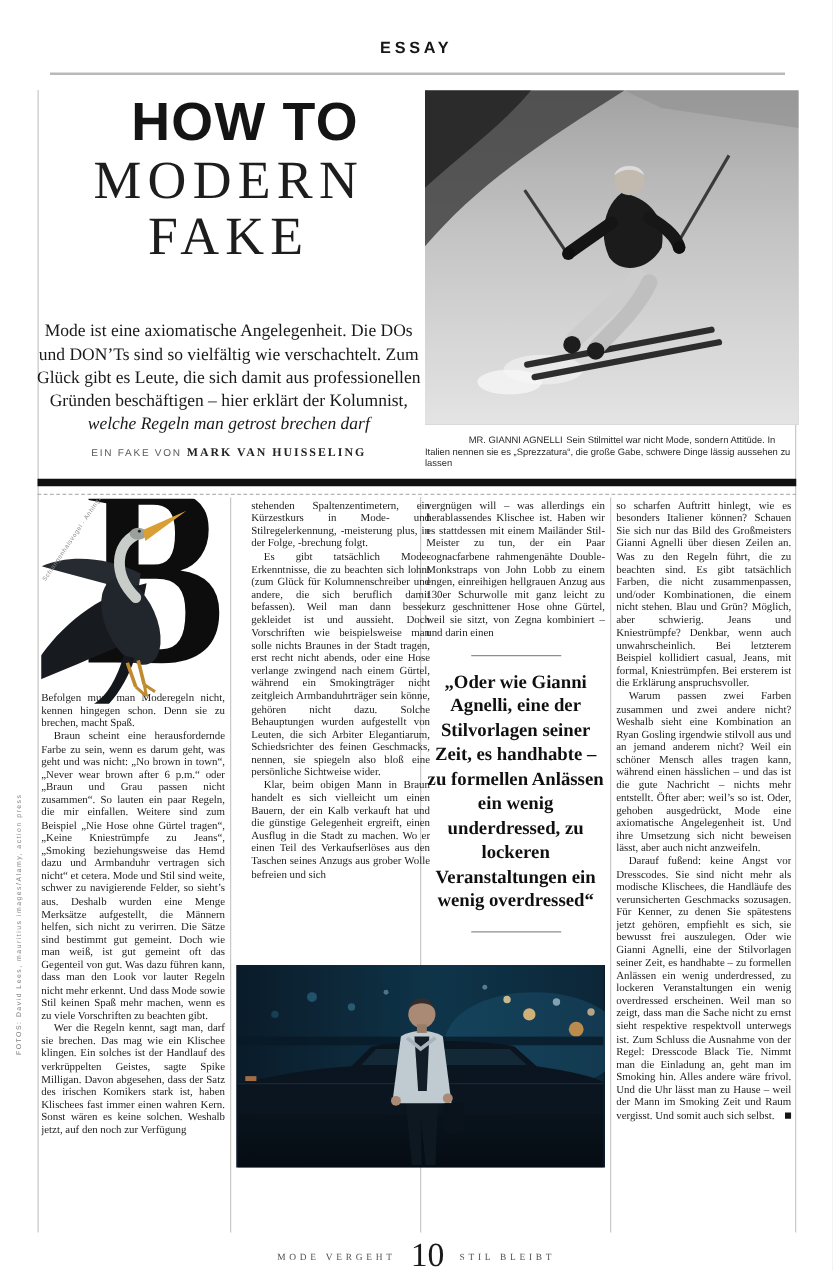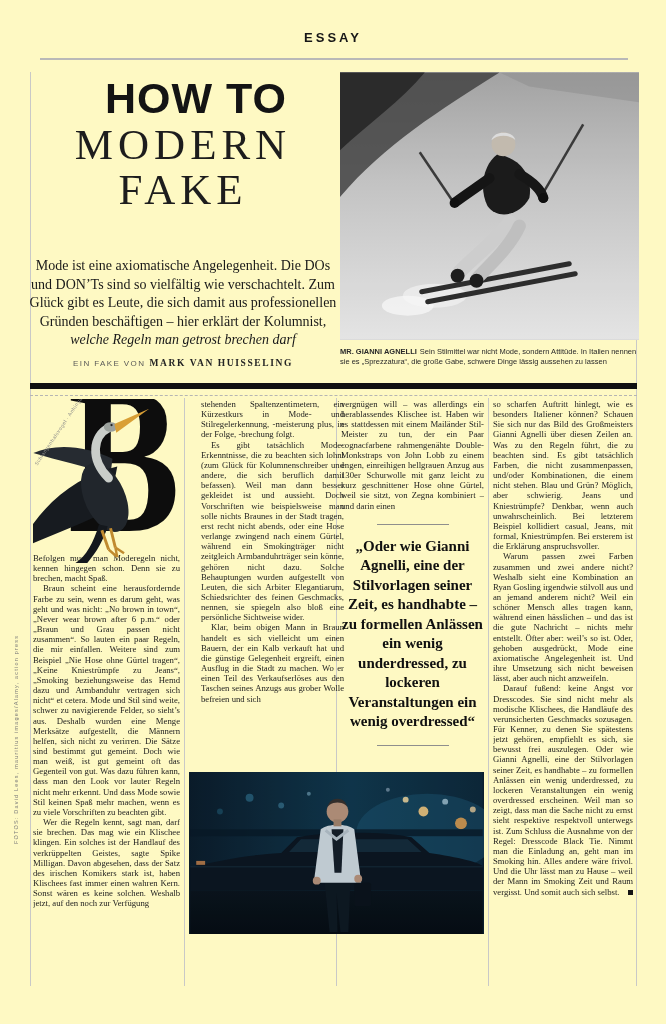--- a/index.html
+++ b/index.html
@@ -1,16 +1,16 @@
 <!DOCTYPE html>
 <html><head>
 <meta charset="utf-8">
 <style>
   html,body{margin:0;padding:0;background:#e9e9e7;}
-  .page{position:relative;width:666px;height:1024px;margin:0 auto;background:#fef9c3;overflow:hidden;
+  .page{position:relative;width:666px;height:1024px;margin:0 auto;background:#ffffff;overflow:hidden;
         font-family:"Liberation Serif",serif;color:#1c1c1c;}
   
   .masthead{position:absolute;top:30px;left:0;width:100%;text-align:center;
             font-family:"Liberation Sans",sans-serif;font-weight:bold;font-size:13px;letter-spacing:3px;color:#161616;}
   .head-rule{position:absolute;top:58px;left:40px;width:588px;border-top:2px solid #b9b9b7;}
   
   .vrule{position:absolute;width:1px;background:#c9c9c7;}
   .vr-left{left:30px;top:72px;height:914px;}
   .vr-right{left:636px;top:72px;height:914px;}
   .vr-c1{left:184px;top:398px;height:588px;}
@@ -24,21 +24,21 @@
            line-height:45px;color:#1d1d1d;}
   .intro{position:absolute;left:24px;top:257px;width:318px;text-align:center;
          font-size:14px;line-height:18.6px;color:#191919;}
   .intro .it{font-style:italic;}
   .byline{position:absolute;left:24px;top:352px;width:318px;text-align:center;}
   .by-prefix{font-family:"Liberation Sans",sans-serif;font-size:8px;letter-spacing:1.4px;color:#5a5a58;}
   .by-author{font-family:"Liberation Serif",serif;font-weight:bold;font-size:9.5px;letter-spacing:1.6px;color:#242424;margin-top:40px;}
   
   .hero{position:absolute;left:340px;top:72px;width:299px;height:268px;overflow:hidden;background:#cfcfcf;}
   .caption{font-family:"Liberation Sans",sans-serif;font-size:7.5px;line-height:9.6px;color:#2a2a2a;text-align:left;}
-  .caption .lead{font-weight:bold;margin-right:3px;}
+  .caption .lead{font-weight:normal;margin-right:3px;margin-left:35px;}
   .hero-cap{position:absolute;left:340px;top:347px;width:298px;}
   
   .black-bar{position:absolute;left:30px;top:383px;width:607px;height:6px;background:#101010;}
   .dash-rule{position:absolute;left:30px;top:395px;width:607px;border-top:1px dashed #b5b5b3;}
   
   .col{position:absolute;top:399px;height:587px;overflow:hidden;}
   .c1{left:33px;width:147px;}
   .c2{left:201px;width:143px;}
   .c3{left:341px;width:143px;}
   .c4{left:493px;width:140px;}
@@ -226,14 +226,17 @@
         <circle cx="170" cy="108" r="4" fill="#c79a7d"></circle>
         <rect x="166" y="112" width="17" height="24" rx="2" fill="#0a0e13"></rect>
         <circle cx="149" cy="40" r="11" fill="#c79a7d"></circle>
         <path d="M138,40 C137,28 161,28 160,40 C159,31 155,27 149,27 C143,27 139,31 138,40 Z" fill="#3a2e26"></path>
         <rect x="145" y="48" width="8" height="7" fill="#b08a6d"></rect>
       </g>
       <rect width="296" height="164" fill="#0d3048" opacity=".15"></rect>
     </svg>
   </div>
 
+  <div class="footer">
+    <span class="f-side">MODE VERGEHT</span><span class="f-page">10</span><span class="f-side">STIL BLEIBT</span>
+  </div>
 
 </div>
 
 </body></html>

